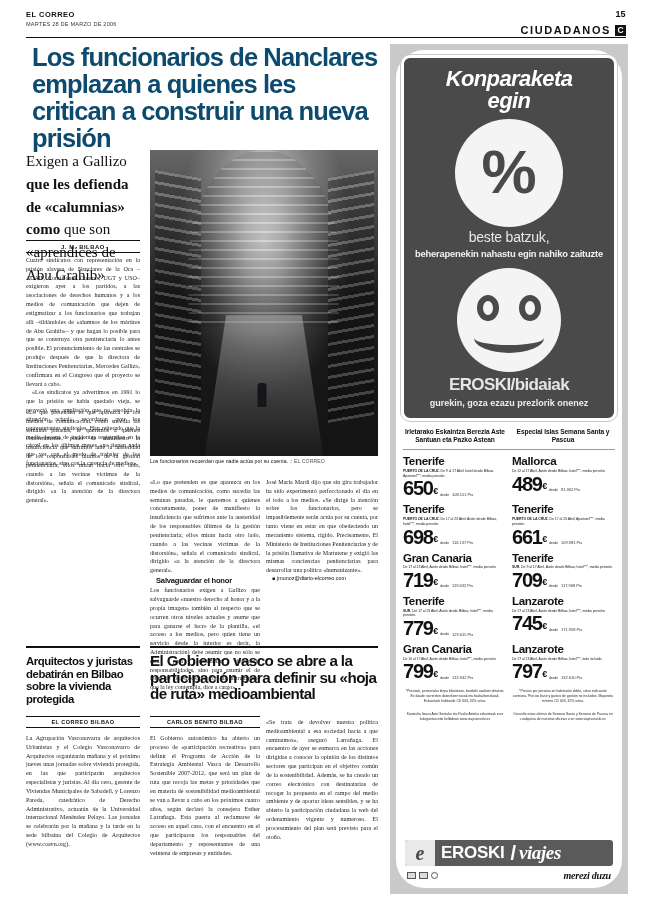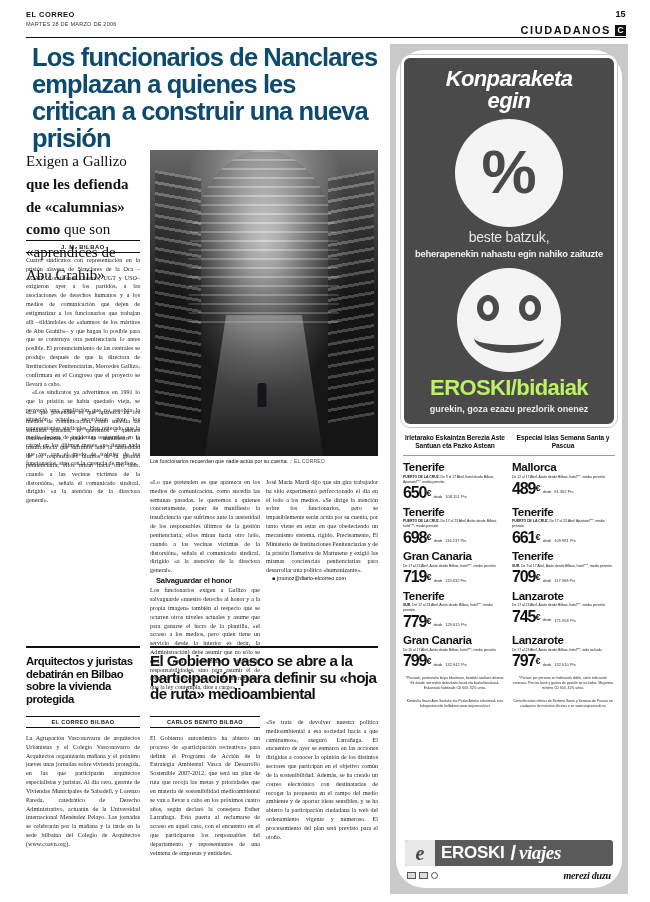--- a/index.html
+++ b/index.html
@@ -231,21 +231,21 @@
     border: 6px solid #4a4a4a; background: #f4f4f4;
   }
   .eye.l { left: 20px; }
   .eye.r { right: 20px; }
   .mouth {
     position: absolute; left: 17px; bottom: 19px; width: 70px; height: 30px;
     border-bottom: 8px solid #4a4a4a; border-radius: 0 0 50% 50%;
   }
   .ad-brand {
     font-family: "Liberation Sans", sans-serif;
-    font-weight: bold; font-size: 22px; color: #bef264;
+    font-weight: bold; font-size: 17px; color: #e5e5e5;
     letter-spacing: -0.6px; margin-top: 2px;
   }
   .ad-tag {
     font-family: "Liberation Sans", sans-serif;
     font-weight: bold; font-size: 9px; color: #ededed;
     line-height: 1.25; margin-top: 3px;
   }
 
   .offer-heads { display: flex; margin-top: 7px; }
   .offer-head {
@@ -270,21 +270,21 @@
     font-family: "Liberation Sans", sans-serif;
     font-size: 3.5px; color: #1f1f1f; line-height: 1.35;
     margin-top: 1.5px; letter-spacing: -0.05px;
   }
   .offer-detail b { font-weight: bold; }
   .offer-price {
     display: flex; align-items: flex-end; margin-top: 1px;
   }
   .price-num {
     font-family: "Liberation Sans", sans-serif;
-    font-weight: bold; font-size: 16px; color: #111;
+    font-weight: bold; font-size: 20px; color: #111;
     letter-spacing: -1.2px; line-height: 0.95;
   }
   .price-eur {
     font-family: "Liberation Sans", sans-serif;
     font-weight: bold; font-size: 9px; color: #111; margin-left: 0.5px;
     line-height: 1.5;
   }
   .price-note {
     font-family: "Liberation Sans", sans-serif;
     font-size: 3.2px; color: #222; line-height: 1.2;

